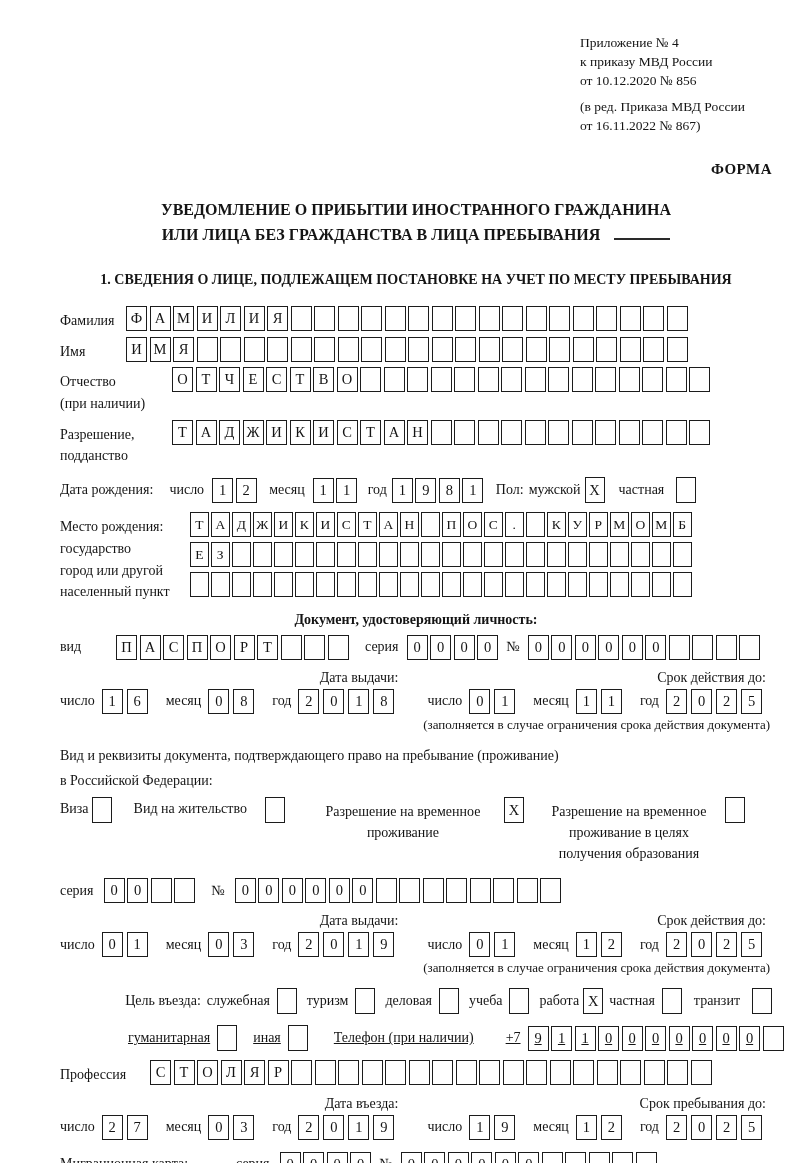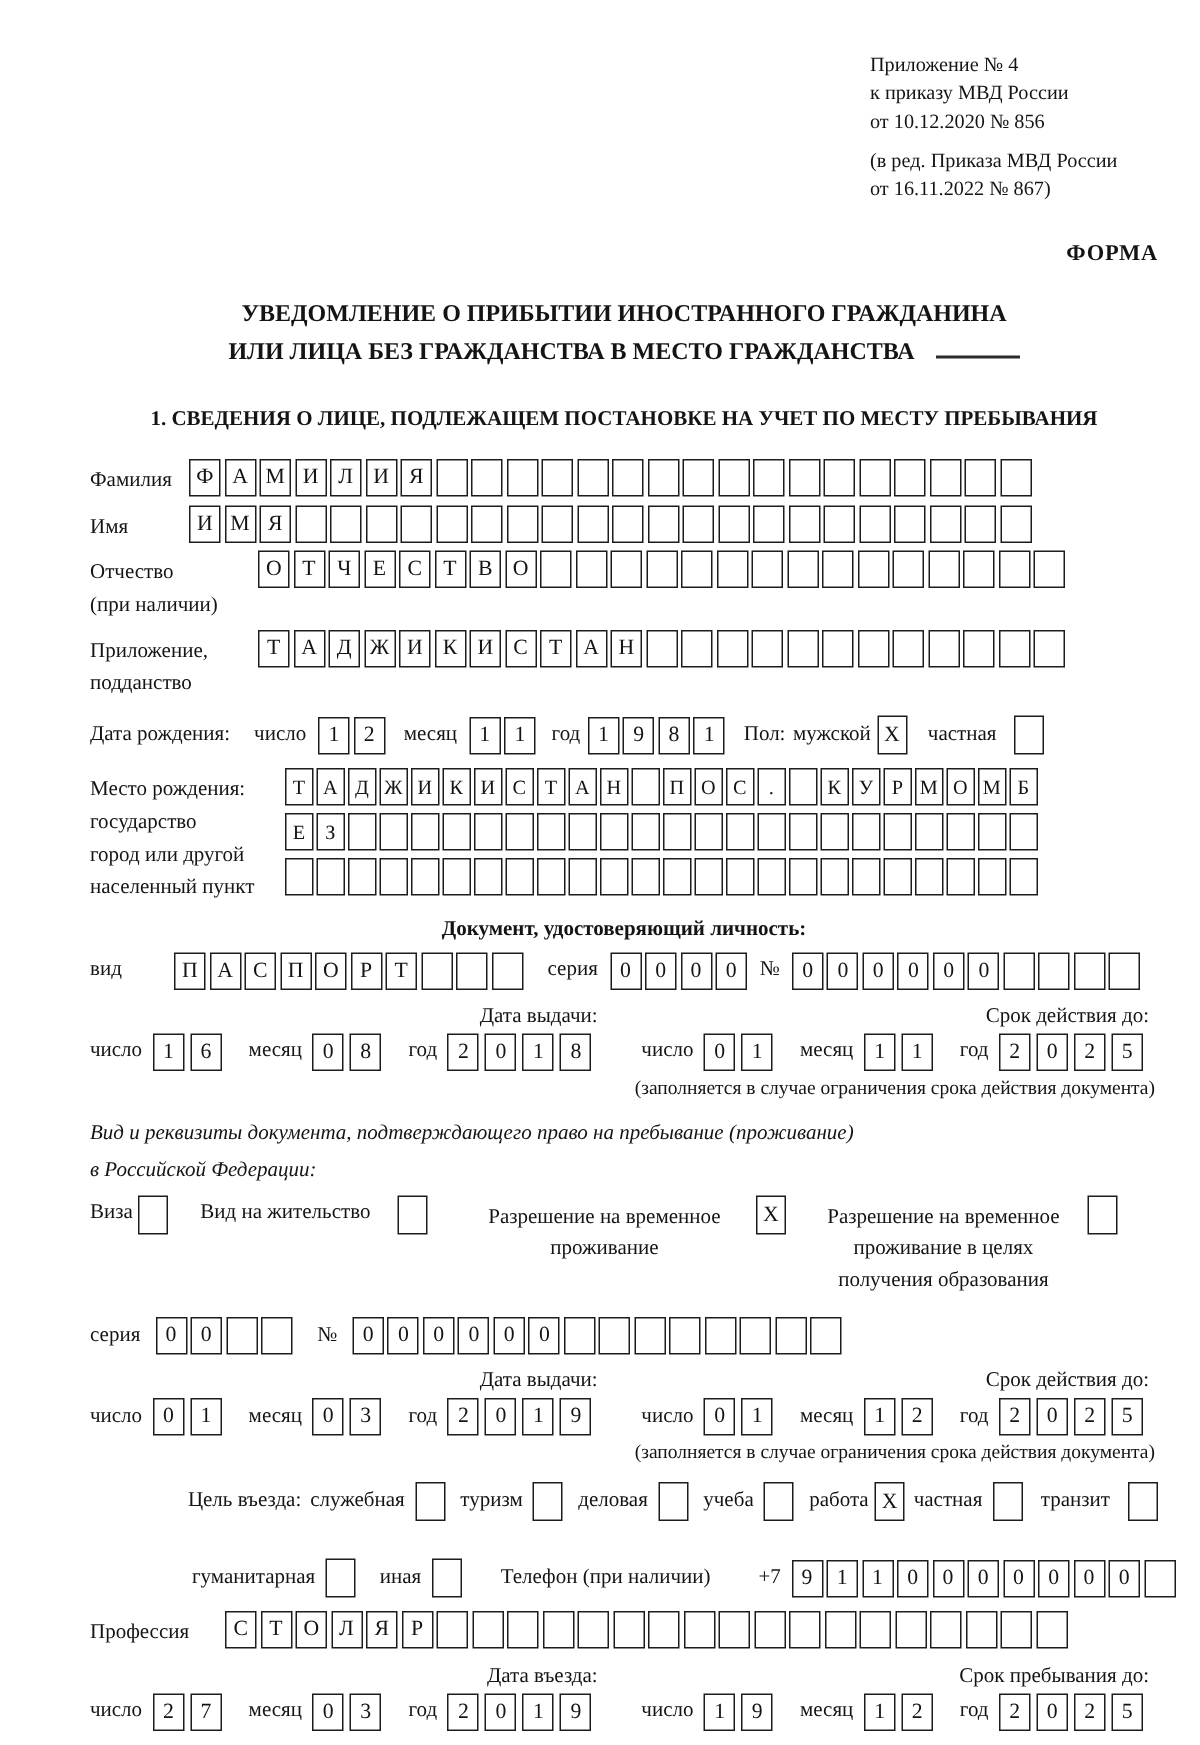--- a/index.html
+++ b/index.html
@@ -48,42 +48,42 @@
 
   
   .checkbox { flex:none; width:20px; height:26px; border:1.7px solid #1c1c1c; display:inline-flex;
               align-items:center; justify-content:center; font-size:14.5px; margin-left:7px; background:#fff; }
   .inlinerow { display:flex; align-items:center; font-size:14px; margin-top:8px; flex-wrap:nowrap; }
   .inlinerow .lbl { white-space:nowrap; }
   .opts { display:flex; align-items:flex-start; margin-top:12px; }
   .opt { display:flex; align-items:flex-start; font-size:14px; }
   .opt-text { padding-top:4px; }
   .opt-center { text-align:center; line-height:1.5; }
-  .intro { font-size:14px; line-height:1.8; margin-top:10px;font-style:italic; }
+  .intro { font-size:14px; line-height:1.8; margin-top:10px; }
 
   .doc-heading { text-align:center; font-weight:bold; font-size:14px; margin:9px 0 7px; }
 </style>
 </head>
 <body>
 
 <div class="page">
 
   <div class="hdr">
     <div>Приложение № 4</div>
     <div>к приказу МВД России</div>
     <div>от 10.12.2020 № 856</div>
     <div class="hdr-sub">(в ред. Приказа МВД России</div>
     <div>от 16.11.2022 № 867)</div>
     <div class="hdr-form">ФОРМА</div>
   </div>
 
   <div class="title">
     <div>УВЕДОМЛЕНИЕ О ПРИБЫТИИ ИНОСТРАННОГО ГРАЖДАНИНА</div>
     <div>
-      <span>ИЛИ ЛИЦА БЕЗ ГРАЖДАНСТВА В МЕСТО ГРАЖДАНСТВА</span><span class="title-underline"></span>
+      <span>ИЛИ ЛИЦА БЕЗ ГРАЖДАНСТВА В ЛИЦА ПРЕБЫВАНИЯ</span><span class="title-underline"></span>
     </div>
   </div>
 
   <div class="section-heading">1. СВЕДЕНИЯ О ЛИЦЕ, ПОДЛЕЖАЩЕМ ПОСТАНОВКЕ НА УЧЕТ ПО МЕСТУ ПРЕБЫВАНИЯ</div>
 
   <div class="frow">
     <div class="flabel w66">Фамилия</div>
     <div class="cells">
         <span class="cell">Ф</span>
         <span class="cell">А</span>
@@ -169,21 +169,21 @@
         <span class="cell"></span>
         <span class="cell"></span>
         <span class="cell"></span>
         <span class="cell"></span>
         <span class="cell"></span>
       </div>
   </div>
 
   <div class="frow">
     <div class="flabel w112">
-      <div>Приложение,</div>
+      <div>Разрешение,</div>
       <div>подданство</div>
     </div>
     <div class="cells">
         <span class="cell">Т</span>
         <span class="cell">А</span>
         <span class="cell">Д</span>
         <span class="cell">Ж</span>
         <span class="cell">И</span>
         <span class="cell">К</span>
         <span class="cell">И</span>
@@ -517,21 +517,21 @@
     <span class="lbl" style="margin-left:10px;">учеба</span>
     <span class="checkbox"></span>
     <span class="lbl" style="margin-left:10px;">работа</span>
     <span class="checkbox" style="margin-left:4px;">X</span>
     <span class="lbl" style="margin-left:6px;">частная</span>
     <span class="checkbox"></span>
     <span class="lbl" style="margin-left:12px;">транзит</span>
     <span class="checkbox" style="margin-left:12px;"></span>
   </div>
 
-  <div class="inlinerow" style="margin-top:25px;">
+  <div class="inlinerow" style="margin-top:11px;text-decoration:underline;">
     <span class="lbl" style="margin-left:68px;">гуманитарная</span>
     <span class="checkbox"></span>
     <span class="lbl" style="margin-left:16px;">иная</span>
     <span class="checkbox"></span>
     <span class="lbl" style="margin-left:26px;">Телефон (при наличии)</span>
     <span class="lbl" style="margin-left:32px;margin-right:7px;">+7</span>
     <span class="cells">
         <span class="cell">9</span>
         <span class="cell">1</span>
         <span class="cell">1</span>

